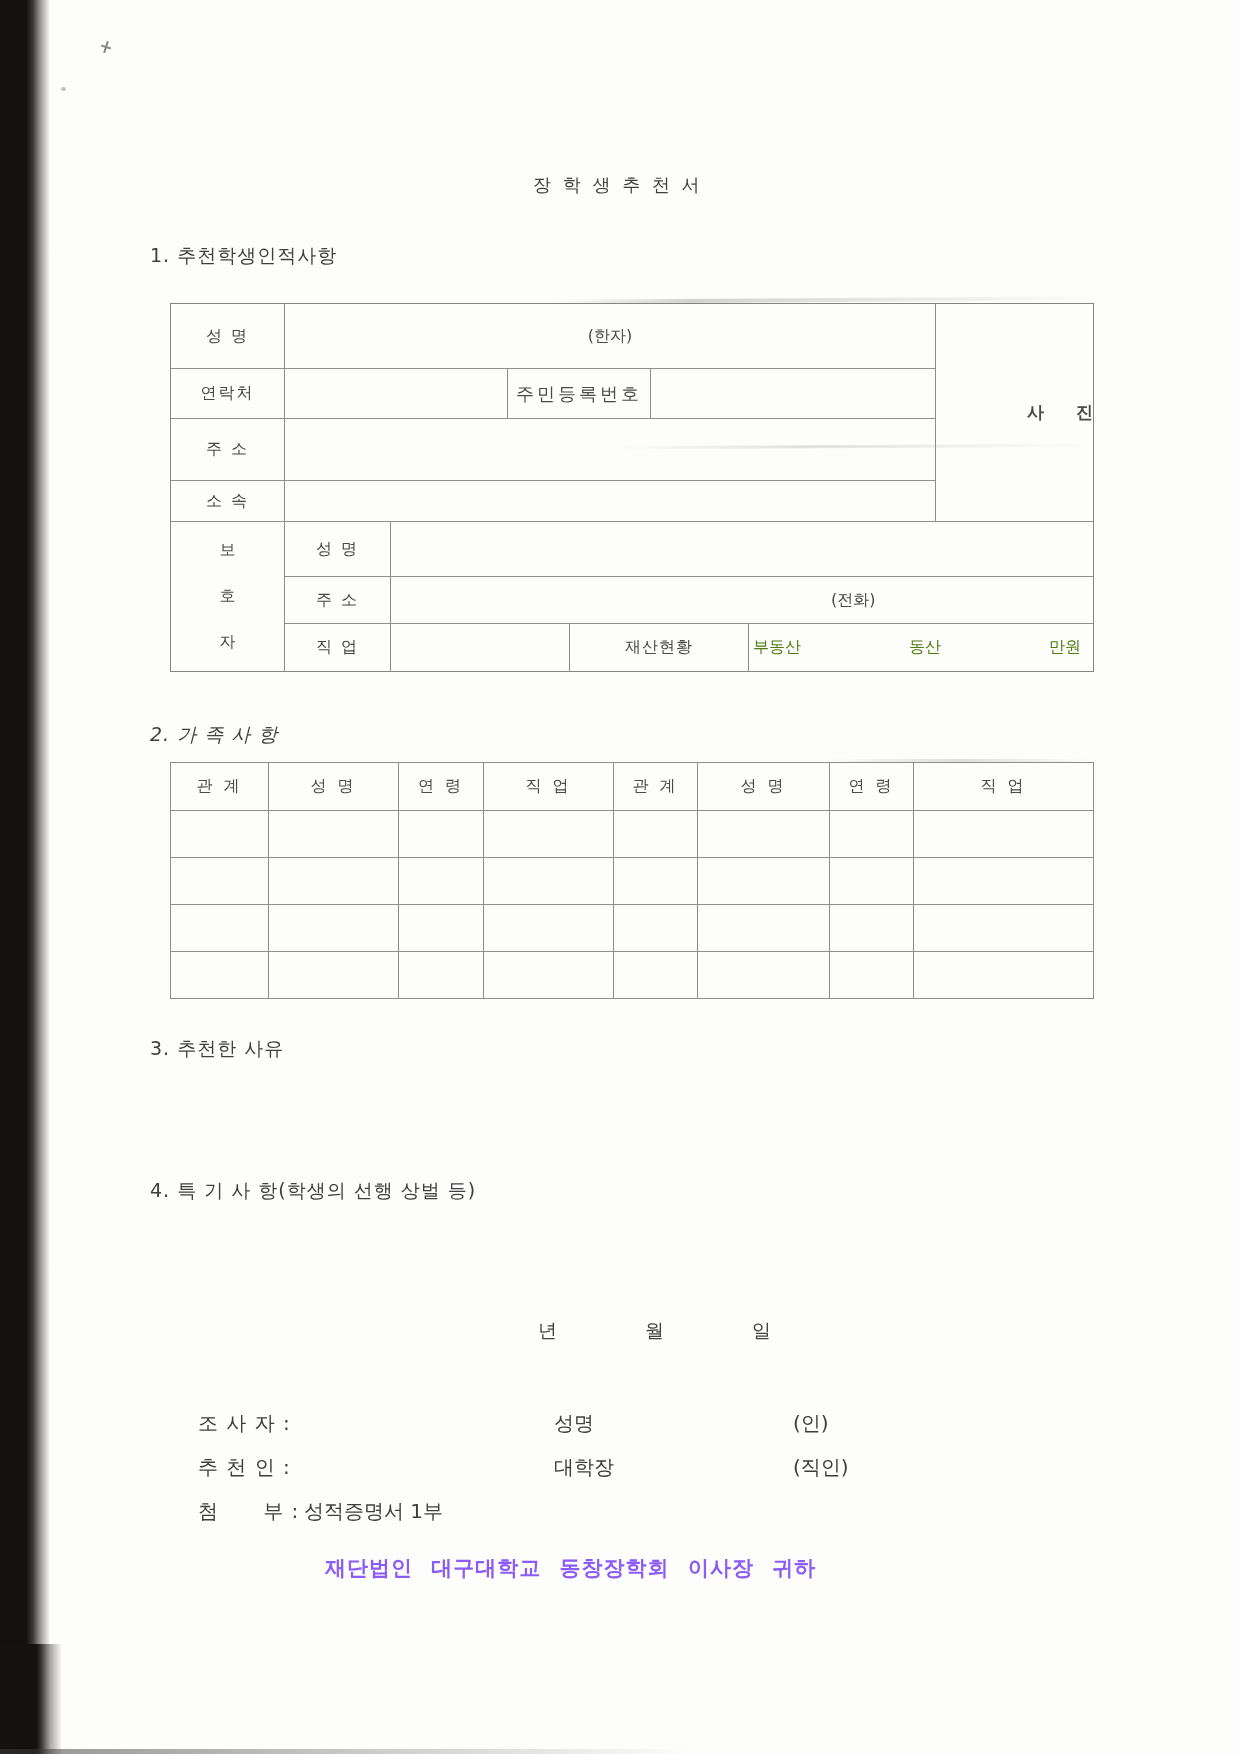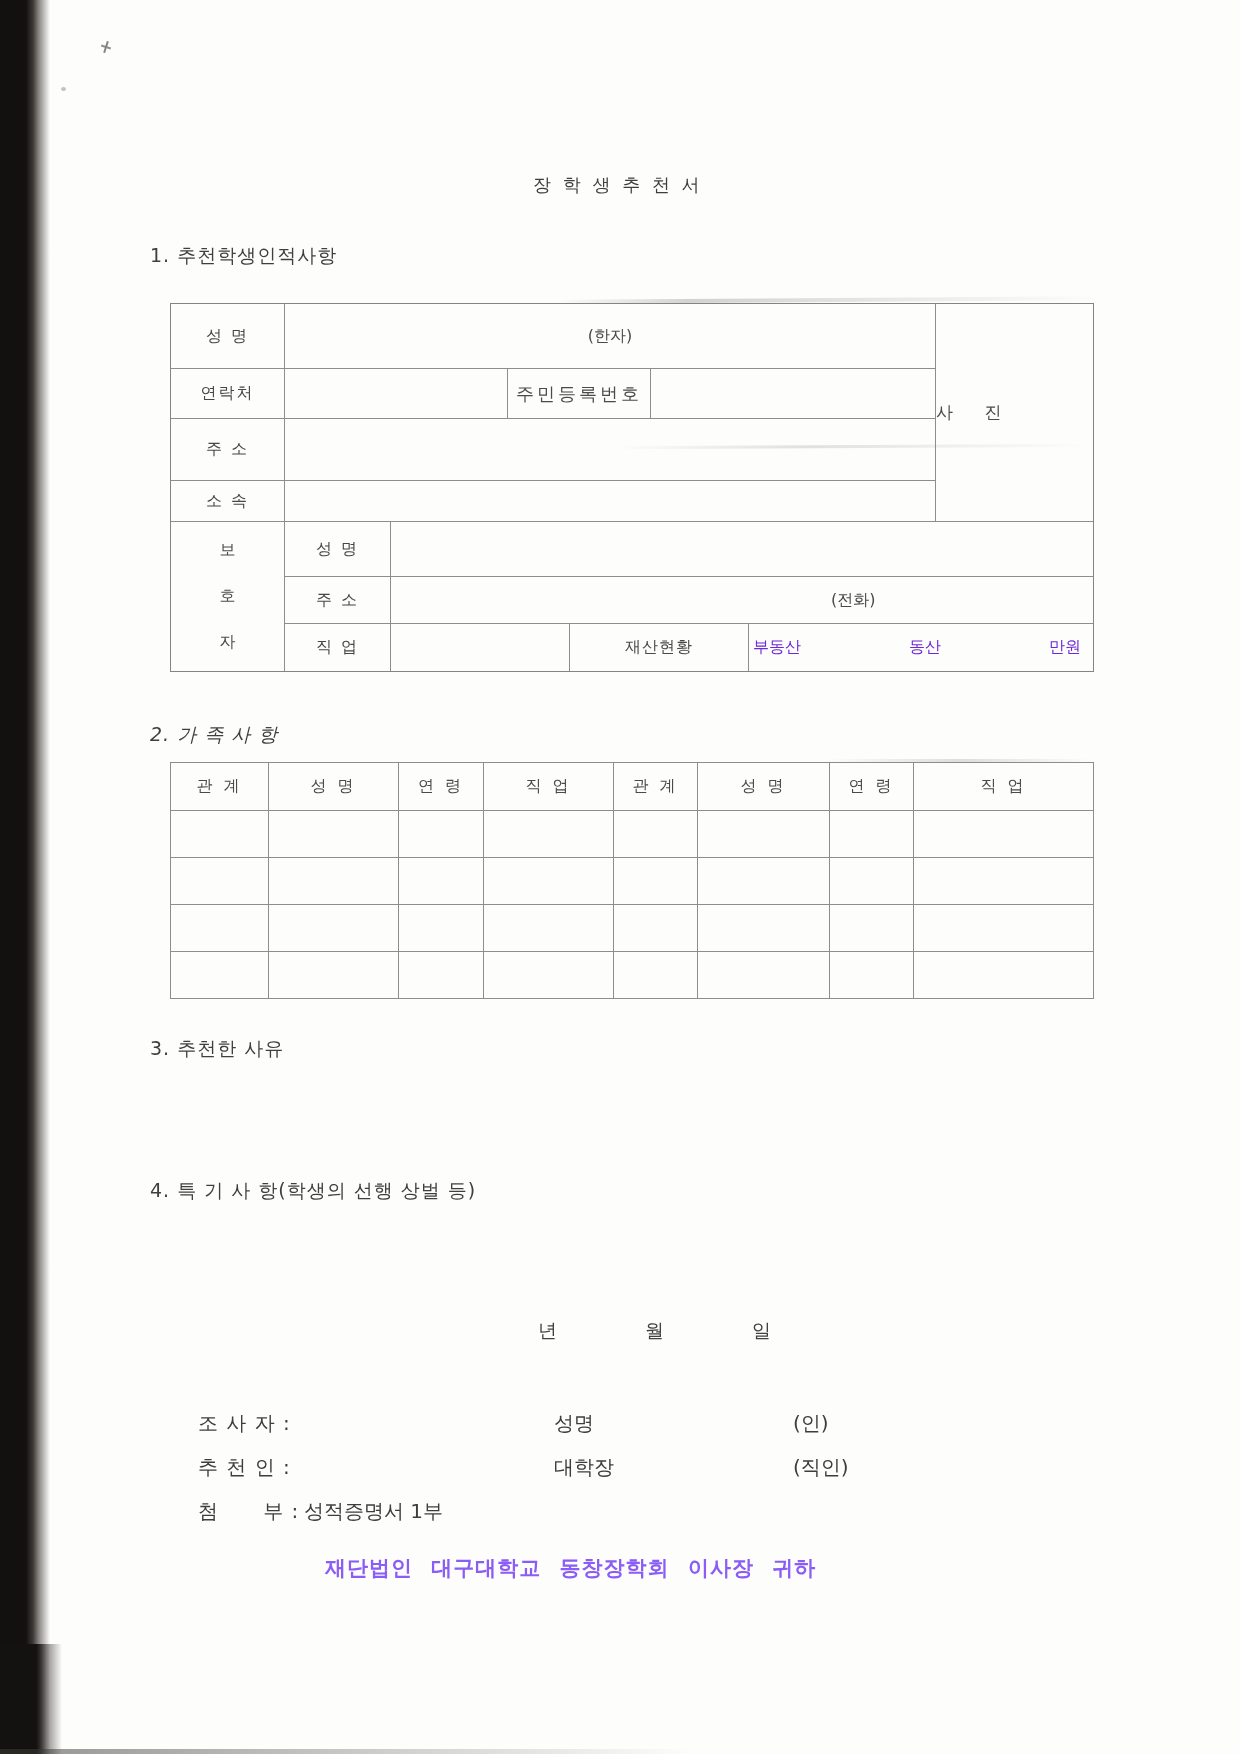--- a/index.html
+++ b/index.html
@@ -61,28 +61,28 @@
 
   
   table { position:absolute; border-collapse:collapse; table-layout:fixed; }
   td, th { border:1px solid #8d8d8d; padding:0; vertical-align:middle; overflow:hidden; }
   .t1 { left:170px; top:303px; width:923px; }
   .t2 { left:170px; top:762px; width:923px; }
   .t1 { outline:1px solid #848484; outline-offset:-1px; }
 
   .lbl { text-align:center; font-size:16px; letter-spacing:2px; color:#474747; }
   .hanja { text-align:center; font-size:16px; color:#4a4a4a; }
-  .photo { text-align:left; font-size:17px; word-spacing:26px; color:#4a4a4a; }
+  .photo { text-align:right; font-size:17px; word-spacing:26px; color:#4a4a4a;font-weight:bold; }
   .jumin { text-align:center; font-size:18px; letter-spacing:3px; color:#4a4a4a; }
   .gstack { display:flex; flex-direction:column; justify-content:space-around; height:138px; align-items:center;
             font-size:16px; color:#4a4a4a; }
   .phone-cell { font-size:16px; color:#4a4a4a; padding-left:440px; }
   .assets-label { text-align:center; font-size:16px; letter-spacing:1px; color:#4a4a4a; }
   .assets-cell > div { display:flex; justify-content:space-between; align-items:center; padding:0 12px 0 4px;
-            font-size:16px; color:#6d28d9; }
+            font-size:16px; color:#4d7c0f; }
   .t2 th { font-weight:400; font-size:16px; letter-spacing:3px; color:#4a4a4a; }
 
   
   .dateline { position:absolute; left:538px; top:1318px; display:flex; gap:88px;
               font-size:19px; color:#424242; }
   .sig-row { position:absolute; left:0; top:0; width:100%; height:0; }
   .sig-row span { position:absolute; font-size:20px; color:#3d3d3d; white-space:pre;margin-top:24px; }
   .sig-label { left:198px; letter-spacing:1px; }
   .sig-mid   { left:554px; }
   .sig-right { left:793px; }

